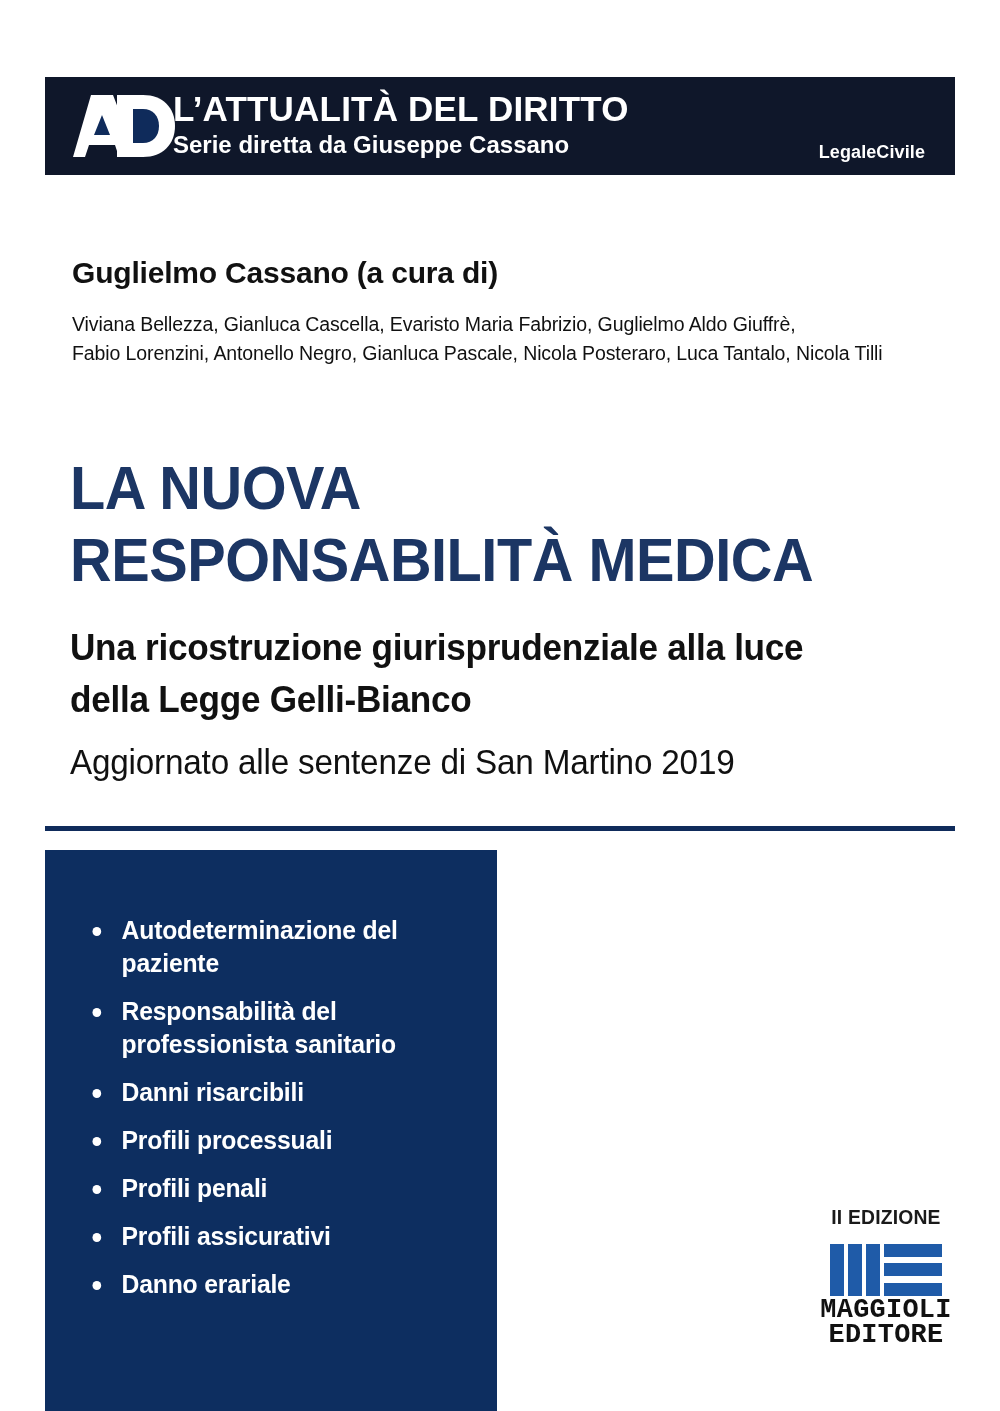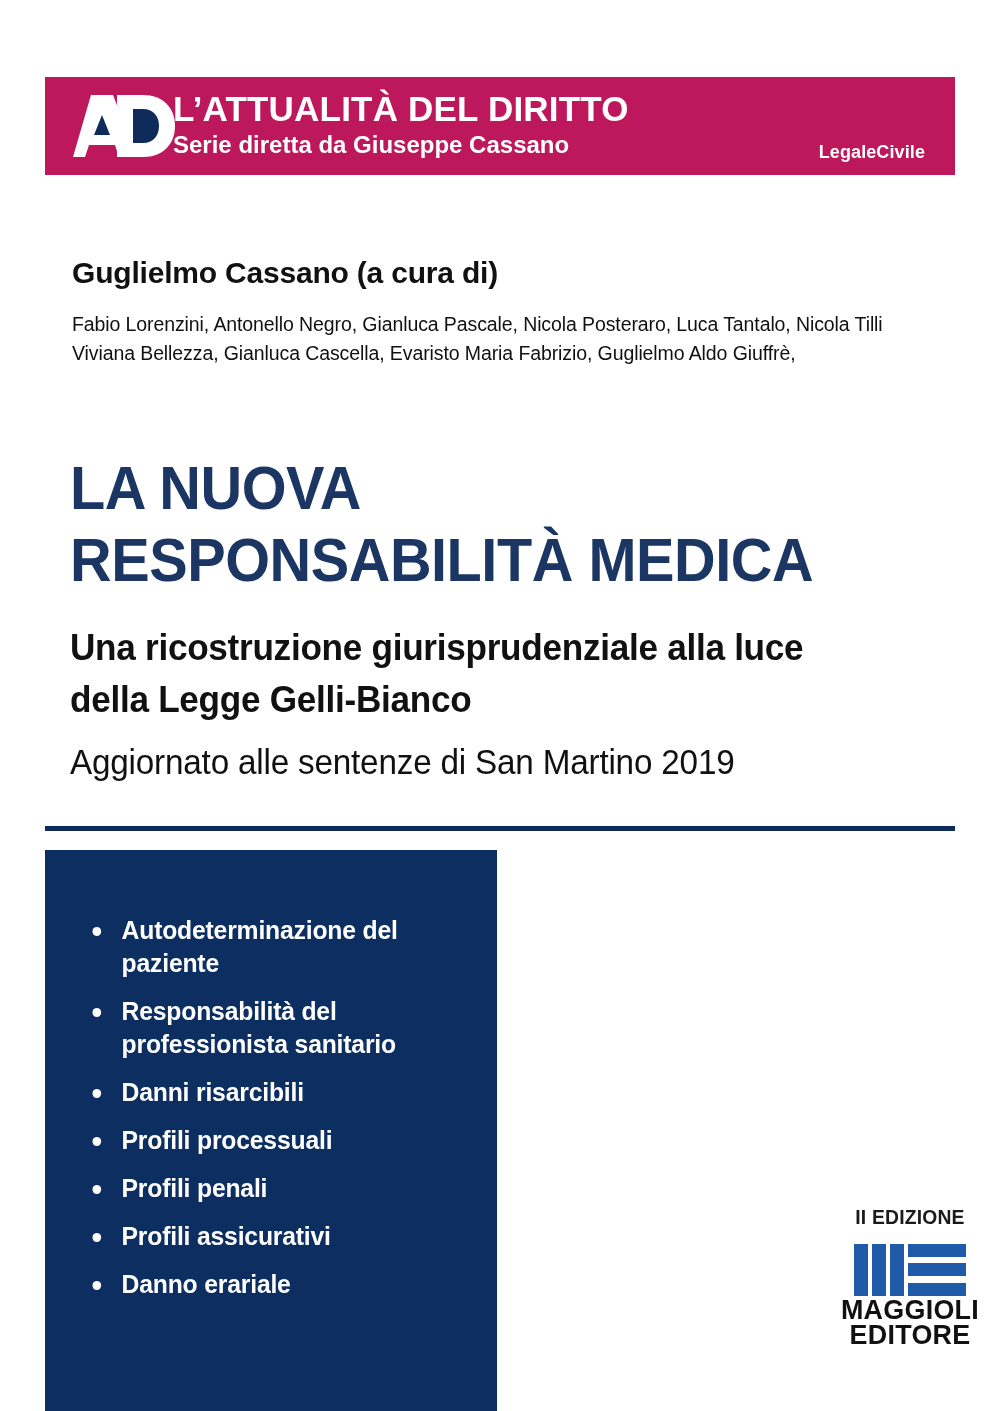--- a/index.html
+++ b/index.html
@@ -20,21 +20,21 @@
     overflow: hidden;
   }
 
   
   .header-banner {
     position: absolute;
     left: 45px;
     top: 77px;
     width: 910px;
     height: 98px;
-    background: #be185d;
+    background: #0f172a;
     display: flex;
     align-items: stretch;
   }
   .ad-logo {
     position: absolute;
     left: 28px;
     top: 14px;
     width: 106px;
     height: 70px;
     color: #ffffff;
@@ -194,41 +194,40 @@
     background: #ffffff;
   }
 
   
   .publisher {
     position: absolute;
     left: 806px;
     top: 1204px;
     width: 160px;
     text-align: center;
-    margin-left: 24px;
   }
   .edition {
     font-size: 21px;
     font-weight: bold;
     color: #1a1a1a;
     letter-spacing: 0.2px;
     line-height: 26px;
     transform: scaleX(0.92);
     transform-origin: center top;
     white-space: nowrap;
   }
   .logo-mark {
     margin: 14px auto 0 auto;
     width: 112px;
     height: 52px;
   }
   .logo-mark svg { display: block; }
   .publisher-name {
     margin-top: 1px;
-    font-family: Liberation Sans, sans-serif;
+    font-family: Liberation Mono, monospace;
     font-weight: bold;
     color: #111111;
     line-height: 25px;
   }
   .publisher-name .pn1 {
     display: block;
     font-size: 28px;
     letter-spacing: 0.3px;
     transform: scaleX(0.96);
   }
@@ -263,22 +262,22 @@
       <div class="series-title">L’ATTUALITÀ DEL DIRITTO</div>
       <div class="series-sub">Serie diretta da Giuseppe Cassano</div>
     </div>
 
     <div class="legale-civile">LegaleCivile</div>
   </div>
 
   <div class="editor-line">Guglielmo Cassano (a cura di)</div>
 
   <div class="authors">
+    <span class="arow">Viviana Bellezza, Gianluca Cascella, Evaristo Maria Fabrizio, Guglielmo Aldo Giuffrè,</span>
     <span class="arow">Fabio Lorenzini, Antonello Negro, Gianluca Pascale, Nicola Posteraro, Luca Tantalo, Nicola Tilli</span>
-    <span class="arow">Viviana Bellezza, Gianluca Cascella, Evaristo Maria Fabrizio, Guglielmo Aldo Giuffrè,</span>
   </div>
 
   <div class="main-title">
     <span class="tline">LA NUOVA</span>
     <span class="tline">RESPONSABILITÀ MEDICA</span>
   </div>
 
   <div class="subtitle">
     <span class="sline">Una ricostruzione giurisprudenziale alla luce</span>
     <span class="sline">della Legge Gelli-Bianco</span>

